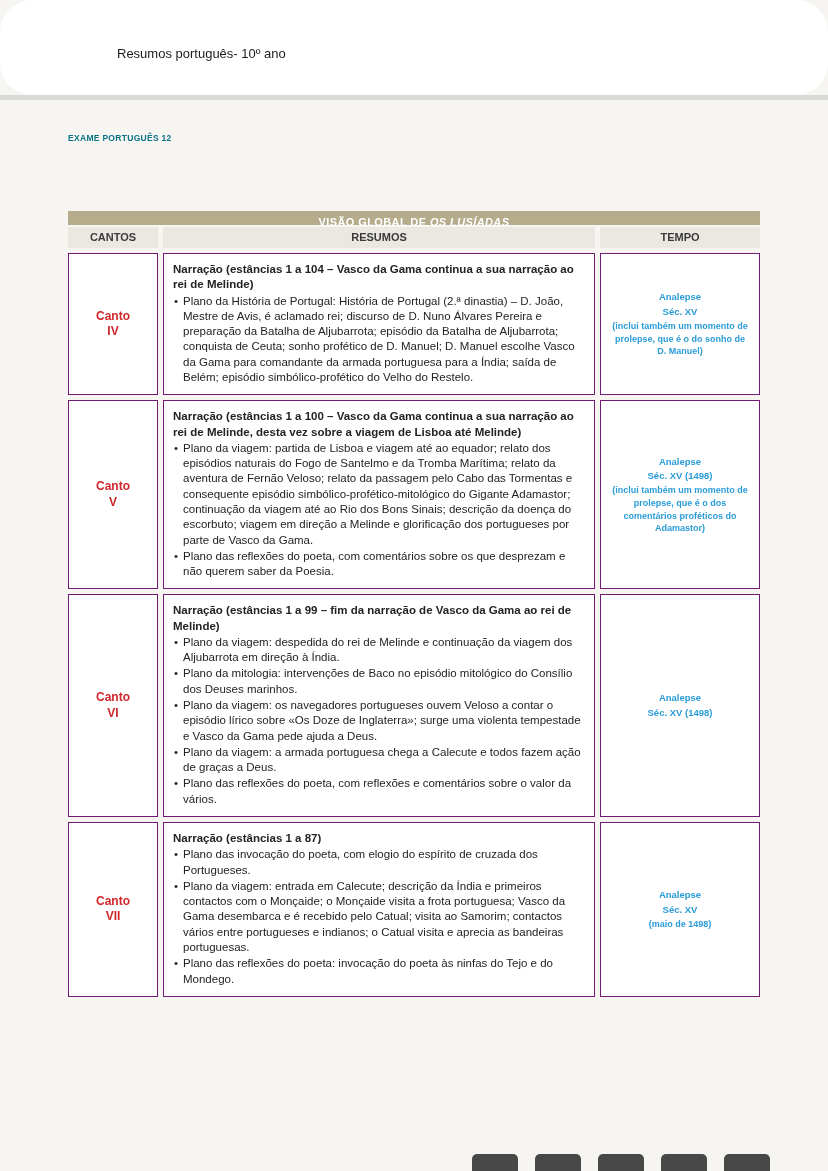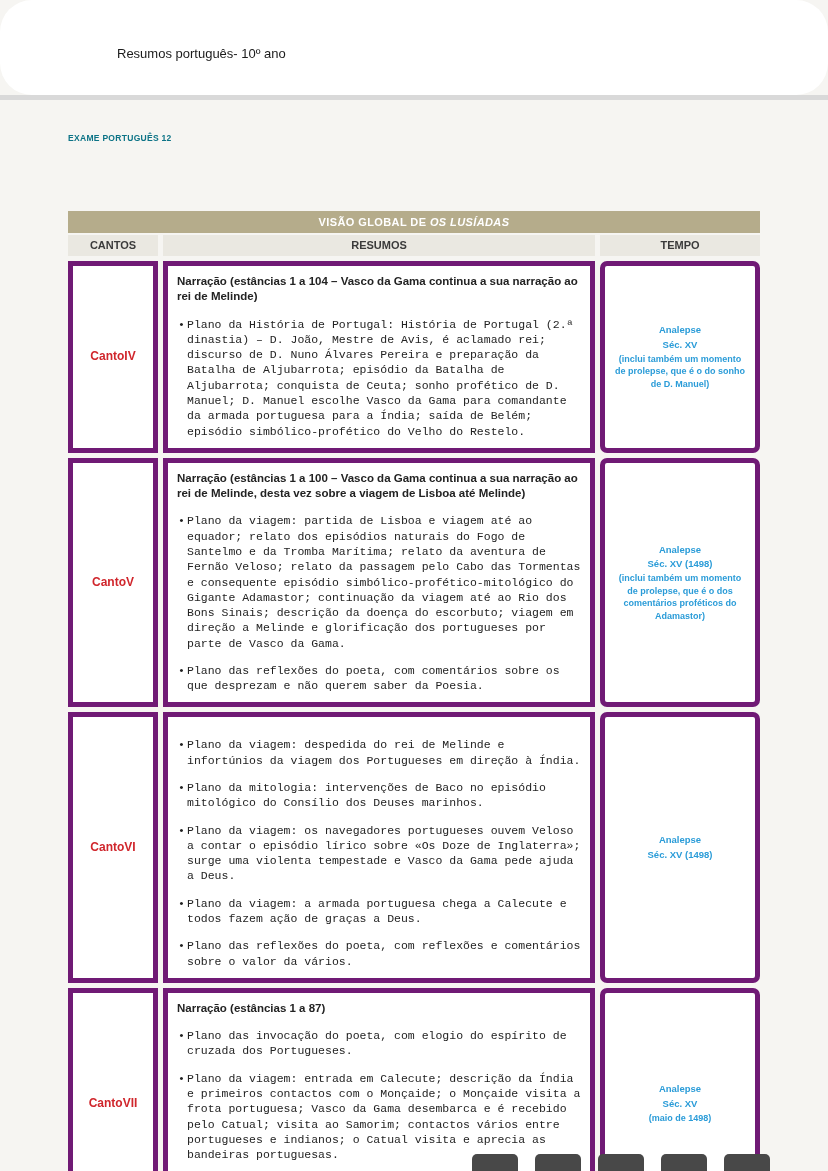--- a/index.html
+++ b/index.html
@@ -14,46 +14,46 @@
   .doc-header { padding:46px 0 0 117px; font-size:13px; color:#1b1b1b; }
   .divider { height:5px; background:#d9d9d9; }
 
   .exam-label {
     margin:33px 0 0 68px; font-size:8.5px; font-weight:bold;
     color:#0c7386; letter-spacing:0.3px;
   }
 
   .lus-table { width:692px; margin:68px 0 0 68px; }
   .title-band {
-    height:22px; line-height:22px; background:#b5ac8b; color:#ffffff;
+    height:14px; line-height:22px; background:#b5ac8b; color:#ffffff;
     font-size:11px; font-weight:bold; text-align:center; letter-spacing:0.4px;
   }
   .title-band em { font-style:italic; }
 
   .col-headers, .trow {
     display:grid; grid-template-columns:90px 1fr 160px; column-gap:5px;
   }
   .col-headers { margin-top:2px; }
   .col-h {
     background:#eae8e1; height:21px; line-height:21px; text-align:center;
     font-weight:bold; font-size:11px; color:#3b3b3b;
   }
   .trow { margin-top:5px; }
-  .cell { background:#ffffff; border:5px solid #701a75; }
+  .cell { background:#ffffff; border:1px solid #701a75; }
   .canto-cell {
-    display:flex; flex-direction:row; align-items:center; justify-content:center;
+    display:flex; flex-direction:column; align-items:center; justify-content:center;
     color:#d0262c; font-weight:bold; font-size:12px; line-height:1.3; text-align:center;
   }
   .resumo-cell { padding:8px 9px 9px 9px; font-size:11.5px; color:#232323; line-height:1.33; }
   .narr-heading { font-weight:bold; margin-bottom:1px; }
-  .bullet { position:relative; padding-left:10px; margin-top:12px;font-family:Liberation Mono, monospace; }
+  .bullet { position:relative; padding-left:10px; margin-top:1px; }
   .bullet::before { content:"•"; position:absolute; left:1px; }
   .tempo-cell {
     display:flex; flex-direction:column; align-items:center; justify-content:center;
-    text-align:center; color:#2b9cd8; font-weight:bold; padding:5px 10px;border-radius:7px;
+    text-align:center; color:#2b9cd8; font-weight:bold; padding:5px 10px;
   }
   .tempo-main { font-size:9.5px; line-height:1.5; }
   .tempo-paren { font-size:9px; line-height:1.4; margin-top:1px; }
 
   .bottom-toolbar { position:absolute; bottom:-9px; right:58px; display:flex; gap:17px; }
   .tb-btn { width:46px; height:26px; background:#484848; border-radius:5px; cursor:pointer; }
 </style>
 </head>
 <body>
 
@@ -108,21 +108,22 @@
       <div class="tempo-paren">(inclui também um momento de prolepse, que é o dos comentários proféticos do Adamastor)</div>
     </div>
   </div>
 
   <div class="trow">
     <div class="cell canto-cell">
       <span>Canto</span>
       <span>VI</span>
     </div>
     <div class="cell resumo-cell">
-      <div class="bullet">Plano da viagem: despedida do rei de Melinde e infortúnios da viagem dos Portugueses em direção à Índia.</div>
+      <div class="narr-heading">Narração (estâncias 1 a 99 – fim da narração de Vasco da Gama ao rei de Melinde)</div>
+      <div class="bullet">Plano da viagem: despedida do rei de Melinde e continuação da viagem dos Aljubarrota em direção à Índia.</div>
       <div class="bullet">Plano da mitologia: intervenções de Baco no episódio mitológico do Consílio dos Deuses marinhos.</div>
       <div class="bullet">Plano da viagem: os navegadores portugueses ouvem Veloso a contar o episódio lírico sobre «Os Doze de Inglaterra»; surge uma violenta tempestade e Vasco da Gama pede ajuda a Deus.</div>
       <div class="bullet">Plano da viagem: a armada portuguesa chega a Calecute e todos fazem ação de graças a Deus.</div>
       <div class="bullet">Plano das reflexões do poeta, com reflexões e comentários sobre o valor da vários.</div>
     </div>
     <div class="cell tempo-cell">
       <div class="tempo-main">Analepse</div>
       <div class="tempo-main">Séc. XV (1498)</div>
     </div>
   </div>

